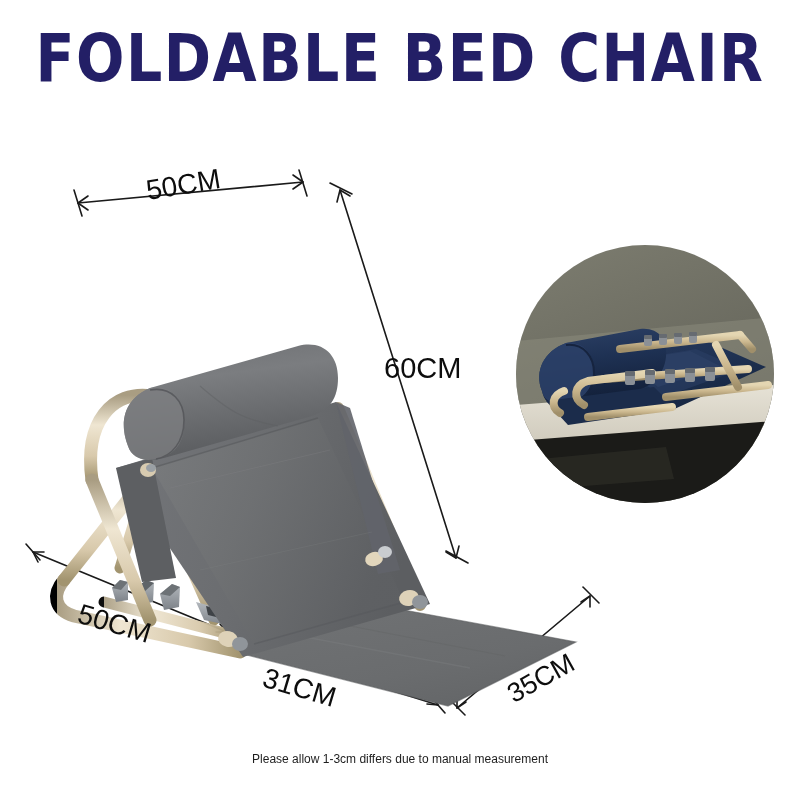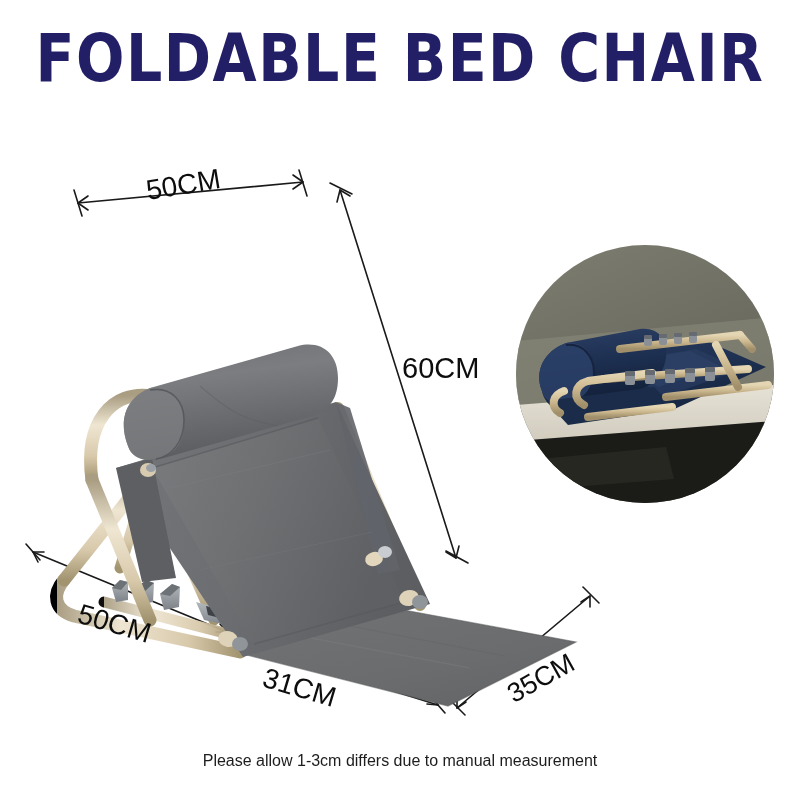--- a/index.html
+++ b/index.html
@@ -49,21 +49,21 @@
     color: #f2a83b;
     white-space: nowrap;
   }
   .footnote {
     position: absolute;
     left: 0;
     top: 752px;
     width: 800px;
     text-align: center;
     font-family: "Liberation Sans", sans-serif;
-    font-size: 16px;
+    font-size: 12px;
     color: #1d1d1d;
     white-space: nowrap;
   }
 
   
   .scene {
     position: absolute;
     left: 0;
     top: 150px;
     width: 800px;
@@ -73,21 +73,21 @@
 
   
   .dim-label {
     position: absolute;
     font-family: "Liberation Sans", sans-serif;
     color: #0d0d0d;
     white-space: nowrap;
     font-weight: 400;
   }
   .dim-50-top  { left: 146px; top: 169px; font-size: 28px; transform: rotate(-9.5deg); }
-  .dim-60      { left: 402px; top: 352px; font-size: 29px; }
+  .dim-60      { left: 384px; top: 352px; font-size: 29px; }
   .dim-50-bot  { left: 77px;  top: 608px; font-size: 28px; transform: rotate(16.5deg); }
   .dim-31      { left: 262px; top: 672px; font-size: 28px; transform: rotate(16.5deg); }
   .dim-35      { left: 505px; top: 663px; font-size: 27px; transform: rotate(-29deg); }
 
   
   .inset {
     position: absolute;
     left: 516px;
     top: 245px;
     width: 258px;

